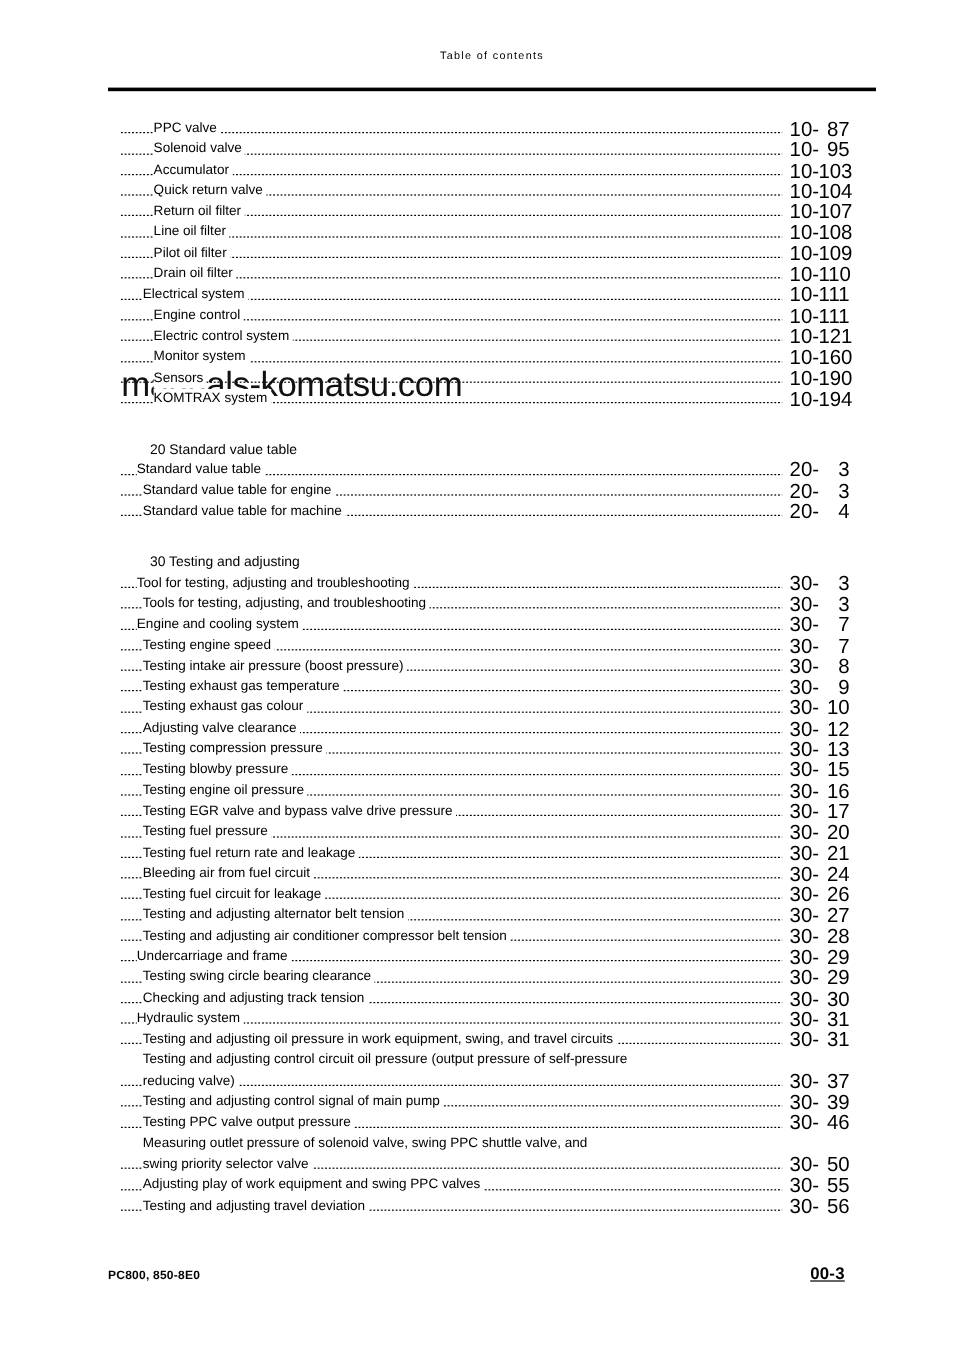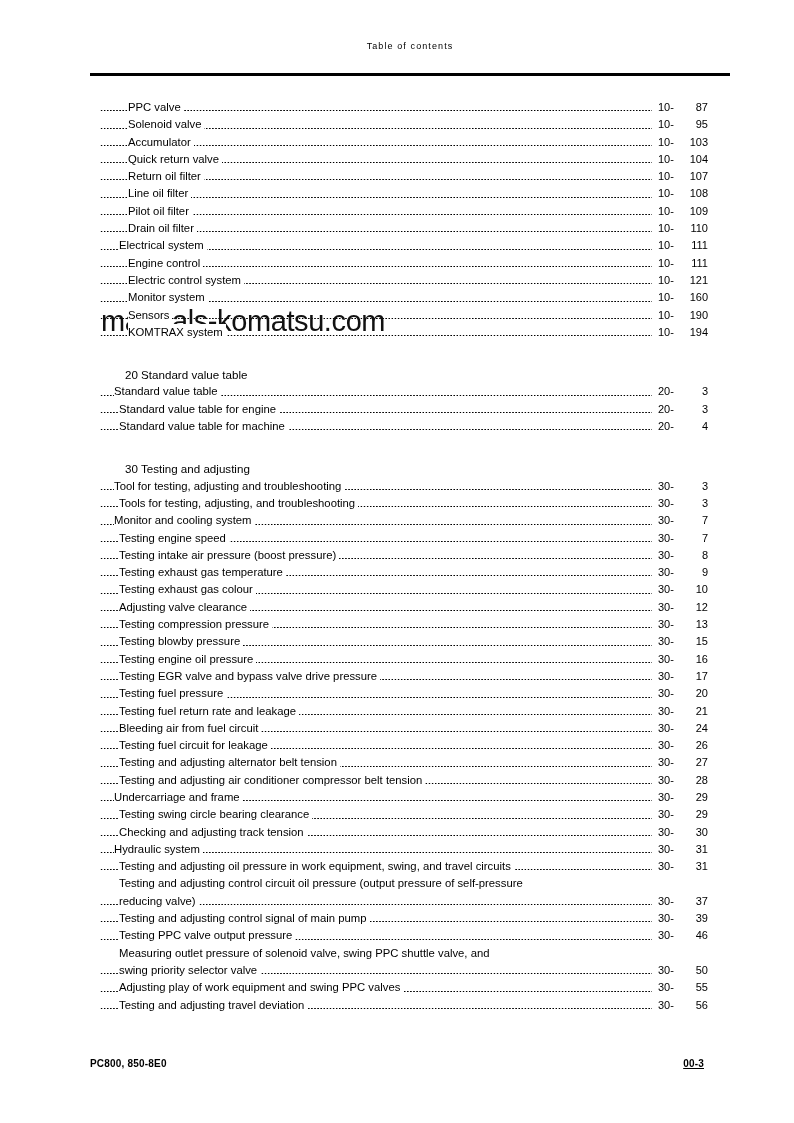--- a/index.html
+++ b/index.html
@@ -72,21 +72,21 @@
   }
   .gap-lg { height: 25px; }
 
   
   .pg {
     position: absolute;
     right: 0;
     top: 0;
     width: 78px;
     text-align: left;
-    font-size: 11px;
+    font-size: 17px;
     line-height: 17.3px;
     background: #ffffff;
     padding-left: 6px;
     box-sizing: border-box;
   }
   .pg .sect {
     display: inline-block;
     width: 24px;
     text-align: left;
   }
@@ -134,21 +134,21 @@
     left: 90px;
     bottom: 54px;
     font-size: 10px;
     font-weight: bold;
     letter-spacing: 0.2px;
   }
   .footer-right {
     position: absolute;
     right: 90px;
     bottom: 54px;
-    font-size: 10px;
+    font-size: 14px;
     font-weight: bold;
     letter-spacing: 0.2px;
     text-decoration: underline;
   }
 </style>
 </head>
 <body>
 
 <div class="page">
 
@@ -172,21 +172,21 @@
       <div class="entry lvl-3"><span class="dots"></span><span class="label-mask">KOMTRAX system</span><span class="pg"><span class="sect">10-</span><span class="num">194</span></span></div>
       <div class="gap-lg"></div>
       <div class="section-head lvl-sec">20 Standard value table</div>
       <div class="entry lvl-1"><span class="dots"></span><span class="label-mask">Standard value table</span><span class="pg"><span class="sect">20-</span><span class="num">3</span></span></div>
       <div class="entry lvl-2"><span class="dots"></span><span class="label-mask">Standard value table for engine</span><span class="pg"><span class="sect">20-</span><span class="num">3</span></span></div>
       <div class="entry lvl-2"><span class="dots"></span><span class="label-mask">Standard value table for machine</span><span class="pg"><span class="sect">20-</span><span class="num">4</span></span></div>
       <div class="gap-lg"></div>
       <div class="section-head lvl-sec">30 Testing and adjusting</div>
       <div class="entry lvl-1"><span class="dots"></span><span class="label-mask">Tool for testing, adjusting and troubleshooting</span><span class="pg"><span class="sect">30-</span><span class="num">3</span></span></div>
       <div class="entry lvl-2"><span class="dots"></span><span class="label-mask">Tools for testing, adjusting, and troubleshooting</span><span class="pg"><span class="sect">30-</span><span class="num">3</span></span></div>
-      <div class="entry lvl-1"><span class="dots"></span><span class="label-mask">Monitor and cooling system</span><span class="pg"><span class="sect">30-</span><span class="num">7</span></span></div>
+      <div class="entry lvl-1"><span class="dots"></span><span class="label-mask">Engine and cooling system</span><span class="pg"><span class="sect">30-</span><span class="num">7</span></span></div>
       <div class="entry lvl-2"><span class="dots"></span><span class="label-mask">Testing engine speed</span><span class="pg"><span class="sect">30-</span><span class="num">7</span></span></div>
       <div class="entry lvl-2"><span class="dots"></span><span class="label-mask">Testing intake air pressure (boost pressure)</span><span class="pg"><span class="sect">30-</span><span class="num">8</span></span></div>
       <div class="entry lvl-2"><span class="dots"></span><span class="label-mask">Testing exhaust gas temperature</span><span class="pg"><span class="sect">30-</span><span class="num">9</span></span></div>
       <div class="entry lvl-2"><span class="dots"></span><span class="label-mask">Testing exhaust gas colour</span><span class="pg"><span class="sect">30-</span><span class="num">10</span></span></div>
       <div class="entry lvl-2"><span class="dots"></span><span class="label-mask">Adjusting valve clearance</span><span class="pg"><span class="sect">30-</span><span class="num">12</span></span></div>
       <div class="entry lvl-2"><span class="dots"></span><span class="label-mask">Testing compression pressure</span><span class="pg"><span class="sect">30-</span><span class="num">13</span></span></div>
       <div class="entry lvl-2"><span class="dots"></span><span class="label-mask">Testing blowby pressure</span><span class="pg"><span class="sect">30-</span><span class="num">15</span></span></div>
       <div class="entry lvl-2"><span class="dots"></span><span class="label-mask">Testing engine oil pressure</span><span class="pg"><span class="sect">30-</span><span class="num">16</span></span></div>
       <div class="entry lvl-2"><span class="dots"></span><span class="label-mask">Testing EGR valve and bypass valve drive pressure</span><span class="pg"><span class="sect">30-</span><span class="num">17</span></span></div>
       <div class="entry lvl-2"><span class="dots"></span><span class="label-mask">Testing fuel pressure</span><span class="pg"><span class="sect">30-</span><span class="num">20</span></span></div>

